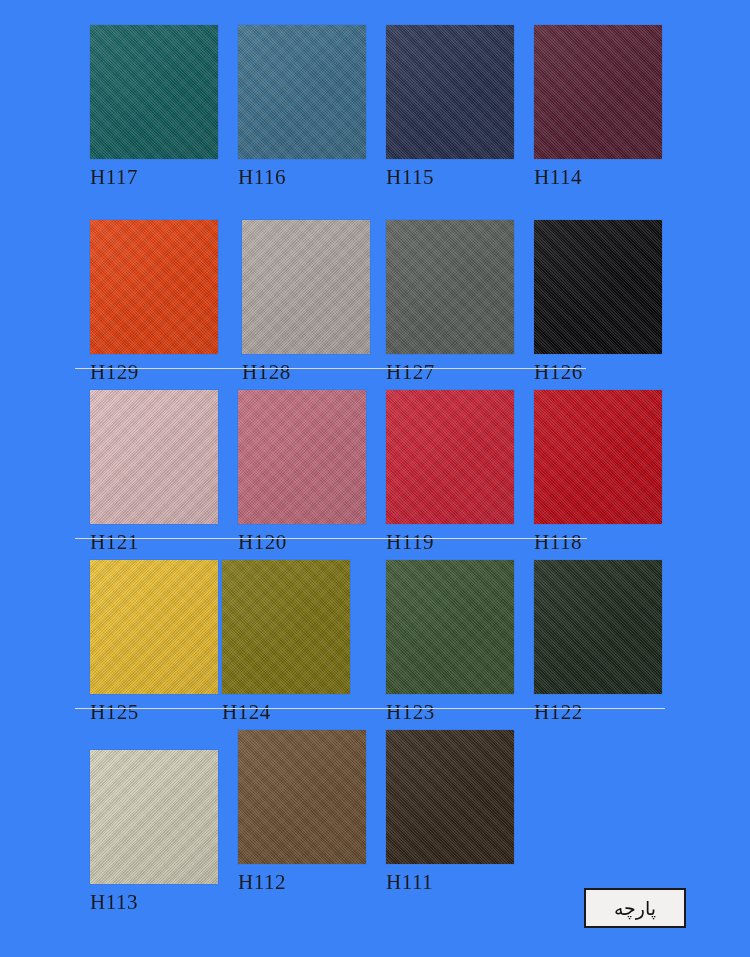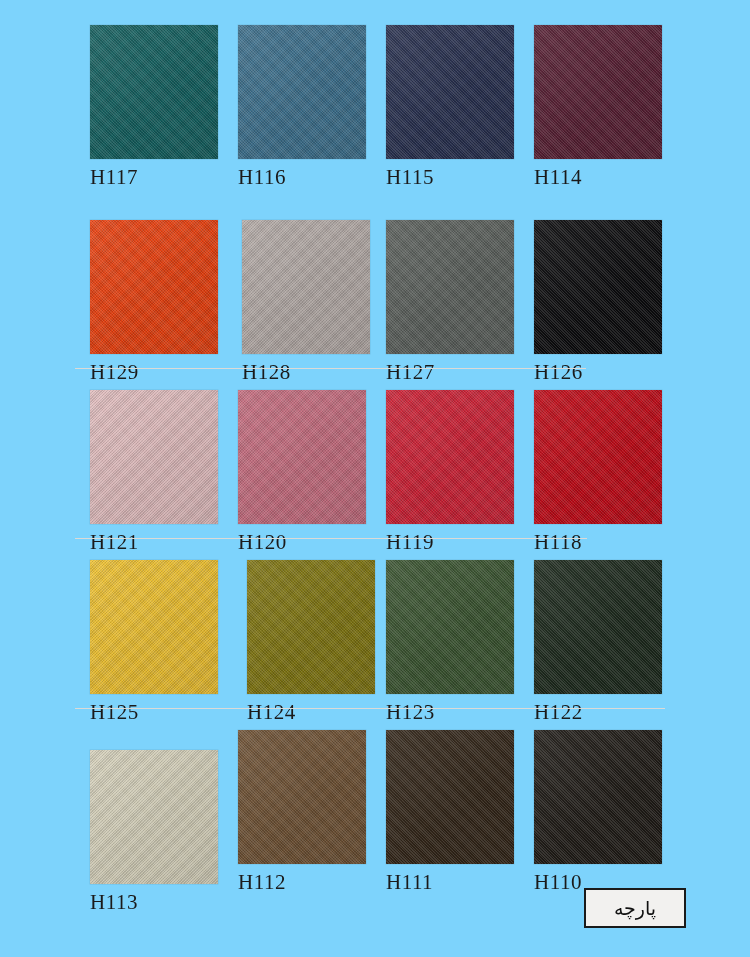--- a/index.html
+++ b/index.html
@@ -13,21 +13,21 @@
     font-family: "Liberation Serif", "DejaVu Serif", serif;
     overflow: hidden;
     position: relative;
   }
 
   #sheet {
     position: absolute;
     left: 0; top: 0;
     width: 750px;
     height: 957px;
-    background: #7dd3fc;
+    background: #3b82f6;
   }
 
   .swatch-grid {
     position: absolute;
     left: 0;
     top: 0;
     width: 750px;
   }
 
   .swatch-row {
@@ -202,21 +202,21 @@
       </div>
       <div class="swatch-row row-3" style="position: absolute; left: 0px; top: 560px; width: 672px;">
         <div class="row-divider" style="top: -22px; background: rgb(220, 218, 214);"></div>
         <div class="swatch-cell" style="left: 90px;">
           <div class="chip" style="background: rgb(237, 192, 48); width: 128px; height: 134px;">
             <div class="weave"></div>
             <div class="sheen"></div>
           </div>
           <div class="chip-label" style="top: 140px;">H125</div>
         </div>
-        <div class="swatch-cell" style="left: 247px;">
+        <div class="swatch-cell" style="left: 222px;">
           <div class="chip" style="background: rgb(127, 117, 18); width: 128px; height: 134px;">
             <div class="weave"></div>
             <div class="sheen"></div>
           </div>
           <div class="chip-label" style="top: 140px;">H124</div>
         </div>
         <div class="swatch-cell" style="left: 386px;">
           <div class="chip" style="background: rgb(58, 84, 48); width: 128px; height: 134px;">
             <div class="weave"></div>
             <div class="sheen"></div>
@@ -247,26 +247,19 @@
           </div>
           <div class="chip-label" style="top: 140px;">H112</div>
         </div>
         <div class="swatch-cell" style="left: 386px;">
           <div class="chip" style="background: rgb(51, 38, 25); width: 128px; height: 134px;">
             <div class="weave"></div>
             <div class="sheen"></div>
           </div>
           <div class="chip-label" style="top: 140px;">H111</div>
         </div>
-        <div class="swatch-cell" style="left: 534px;">
-          <div class="chip" style="background: rgb(32, 28, 23); width: 128px; height: 134px;">
-            <div class="weave"></div>
-            <div class="sheen"></div>
-          </div>
-          <div class="chip-label" style="top: 140px;">H110</div>
-        </div>
       </div>
     </div>
 
   <div class="footer-tag" style="left: 584px; top: 888px; width: 98px; height: 36px; border-color: rgb(26, 26, 26);">
     <span>پارچه</span>
   </div>
 </div>
 
 </body></html>

